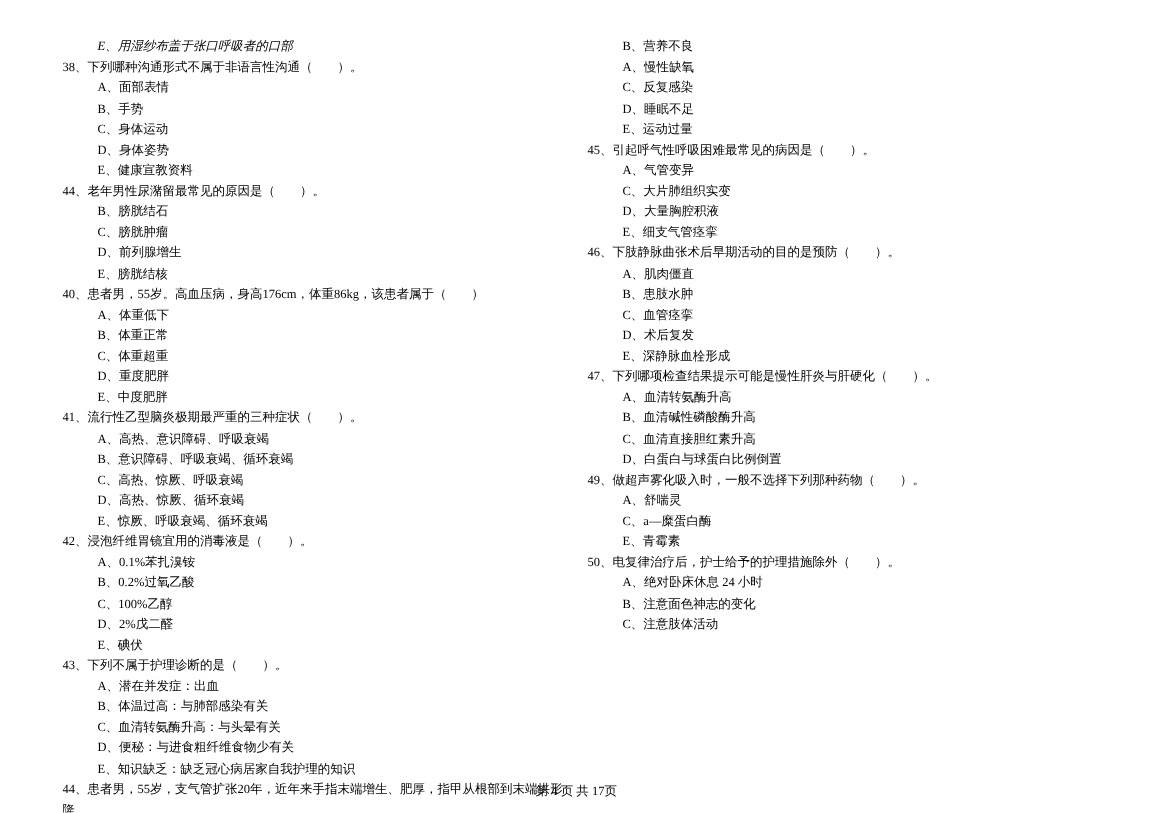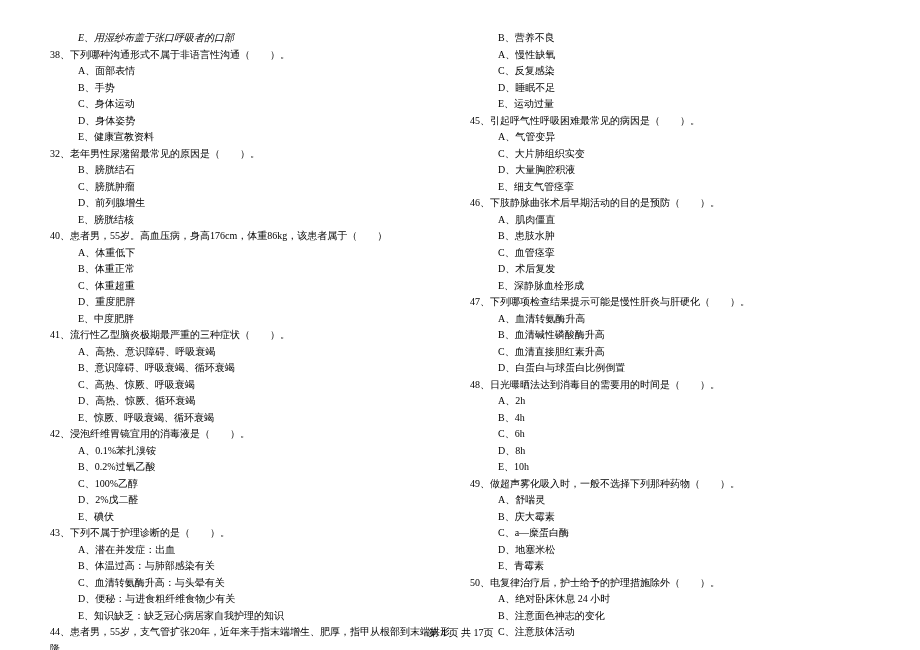--- a/index.html
+++ b/index.html
@@ -57,21 +57,21 @@
     <div class="question">
       <div class="stem">38、下列哪种沟通形式不属于非语言性沟通（　　）。</div>
       <div class="option">A、面部表情</div>
       <div class="option">B、手势</div>
       <div class="option">C、身体运动</div>
       <div class="option">D、身体姿势</div>
       <div class="option">E、健康宣教资料</div>
     </div>
 
     <div class="question">
-      <div class="stem">32、老年男性尿潴留最常见的原因是（　　）。</div>
+      <div class="stem">44、老年男性尿潴留最常见的原因是（　　）。</div>
       <div class="option">B、膀胱结石</div>
       <div class="option">C、膀胱肿瘤</div>
       <div class="option">D、前列腺增生</div>
       <div class="option">E、膀胱结核</div>
     </div>
 
     <div class="question">
       <div class="stem">40、患者男，55岁。高血压病，身高176cm，体重86kg，该患者属于（　　）</div>
       <div class="option">A、体重低下</div>
       <div class="option">B、体重正常</div>
@@ -138,35 +138,25 @@
     </div>
 
     <div class="question">
       <div class="stem">47、下列哪项检查结果提示可能是慢性肝炎与肝硬化（　　）。</div>
       <div class="option">A、血清转氨酶升高</div>
       <div class="option">B、血清碱性磷酸酶升高</div>
       <div class="option">C、血清直接胆红素升高</div>
       <div class="option">D、白蛋白与球蛋白比例倒置</div>
     </div>
 
-    <div class="question">
-      <div class="stem">48、日光曝晒法达到消毒目的需要用的时间是（　　）。</div>
-      <div class="option">A、2h</div>
-      <div class="option">B、4h</div>
-      <div class="option">C、6h</div>
-      <div class="option">D、8h</div>
-      <div class="option">E、10h</div>
-    </div>
 
     <div class="question">
       <div class="stem">49、做超声雾化吸入时，一般不选择下列那种药物（　　）。</div>
       <div class="option">A、舒喘灵</div>
-      <div class="option">B、庆大霉素</div>
       <div class="option">C、a—糜蛋白酶</div>
-      <div class="option">D、地塞米松</div>
       <div class="option">E、青霉素</div>
     </div>
 
     <div class="question">
       <div class="stem">50、电复律治疗后，护士给予的护理措施除外（　　）。</div>
       <div class="option">A、绝对卧床休息 24 小时</div>
       <div class="option">B、注意面色神志的变化</div>
       <div class="option">C、注意肢体活动</div>
 
     </div>

